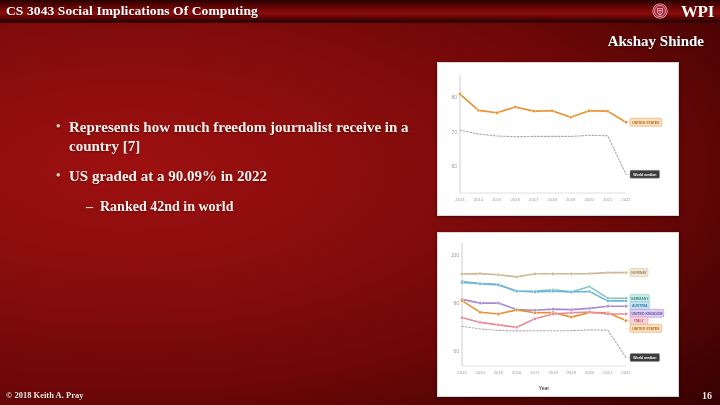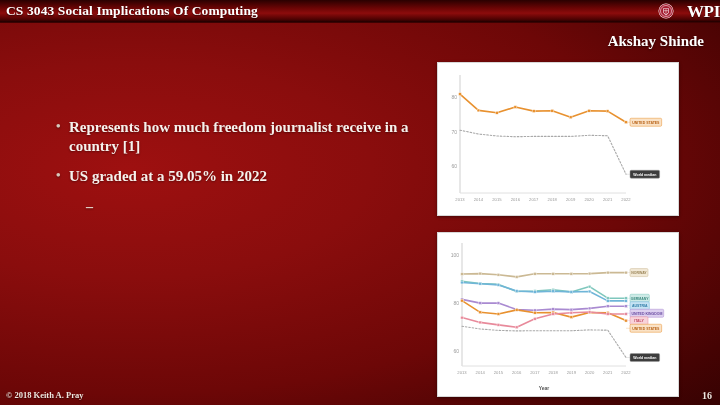--- a/index.html
+++ b/index.html
@@ -20,21 +20,21 @@
     background:linear-gradient(to bottom,#2a0000 0%,#6d0505 38%,#8c0c0c 60%,#4d0202 88%,#1d0000 100%);
     border-bottom:1px solid #3b0202;
     display:flex;align-items:center;justify-content:space-between;
   }
   .topbar .course{
     color:#ffffff;font-size:13.5px;font-weight:bold;
     font-family:"Liberation Serif", serif;
     letter-spacing:.1px;padding-left:6px;white-space:nowrap;
     text-shadow:0 1px 1px rgba(0,0,0,.6);
   }
-  .brand{display:flex;align-items:center;gap:13px;padding-right:0;}
+  .brand{display:flex;align-items:center;gap:13px;padding-right:6px;}
   .brand .seal{width:16px;height:16px;display:block;}
   .brand .wpi{
     color:#ffffff;font-size:17px;font-weight:bold;line-height:1;
     font-family:"Liberation Serif", serif;letter-spacing:-.3px;
     text-shadow:0 1px 1px rgba(0,0,0,.6);
   }
   
   .presenter{
     position:absolute;right:16px;top:33px;
     color:#ffffff;font-size:15px;font-weight:bold;
@@ -110,28 +110,29 @@
       <span class="wpi">WPI</span>
     </div>
   </div>
 
   <div class="presenter">Akshay Shinde</div>
 
 
   <div class="body">
     <div class="b1">
       <span class="dot">•</span>
-      <span class="txt">Represents how much freedom journalist receive in a country [1]</span>
+      <span class="txt">Represents how much freedom journalist receive in a country [7]</span>
     </div>
     <div class="b1">
       <span class="dot">•</span>
-      <span class="txt">US graded at a 59.05% in 2022</span>
+      <span class="txt">US graded at a 90.09% in 2022</span>
     </div>
     <div class="b2">
       <span class="dash">–</span>
+      <span class="txt">Ranked 42nd in world</span>
     </div>
   </div>
 
   <div class="chart-box" id="chart-top">
       <svg viewBox="0 0 240 152">
         <line x1="22" y1="12" x2="22" y2="130" stroke="#cfcfcf" stroke-width="1"></line>
         <line x1="22" y1="130" x2="188" y2="130" stroke="#e0e0e0" stroke-width="1"></line>
         <text x="19" y="104.70588235294117" text-anchor="end" font-size="5" class="axlbl">60</text>
         <text x="19" y="70.58823529411765" text-anchor="end" font-size="5" class="axlbl">70</text>
         <text x="19" y="36.470588235294116" text-anchor="end" font-size="5" class="axlbl">80</text>

